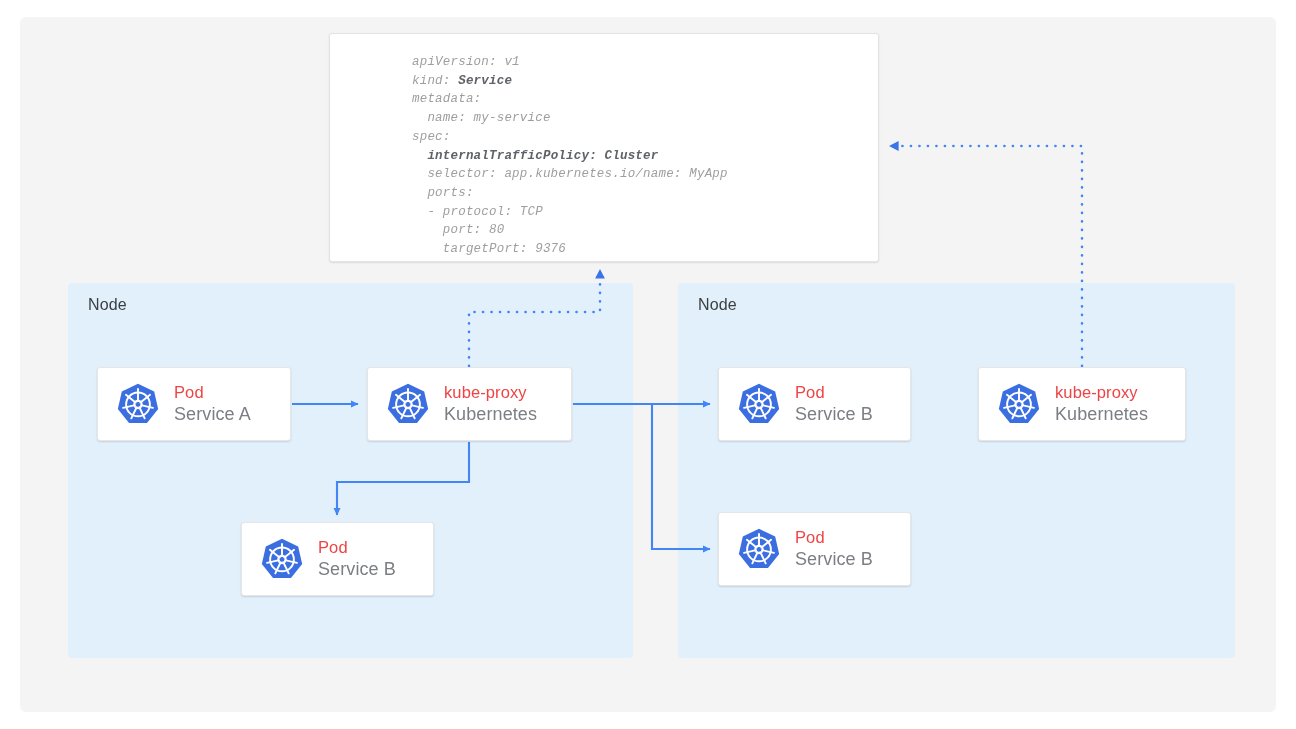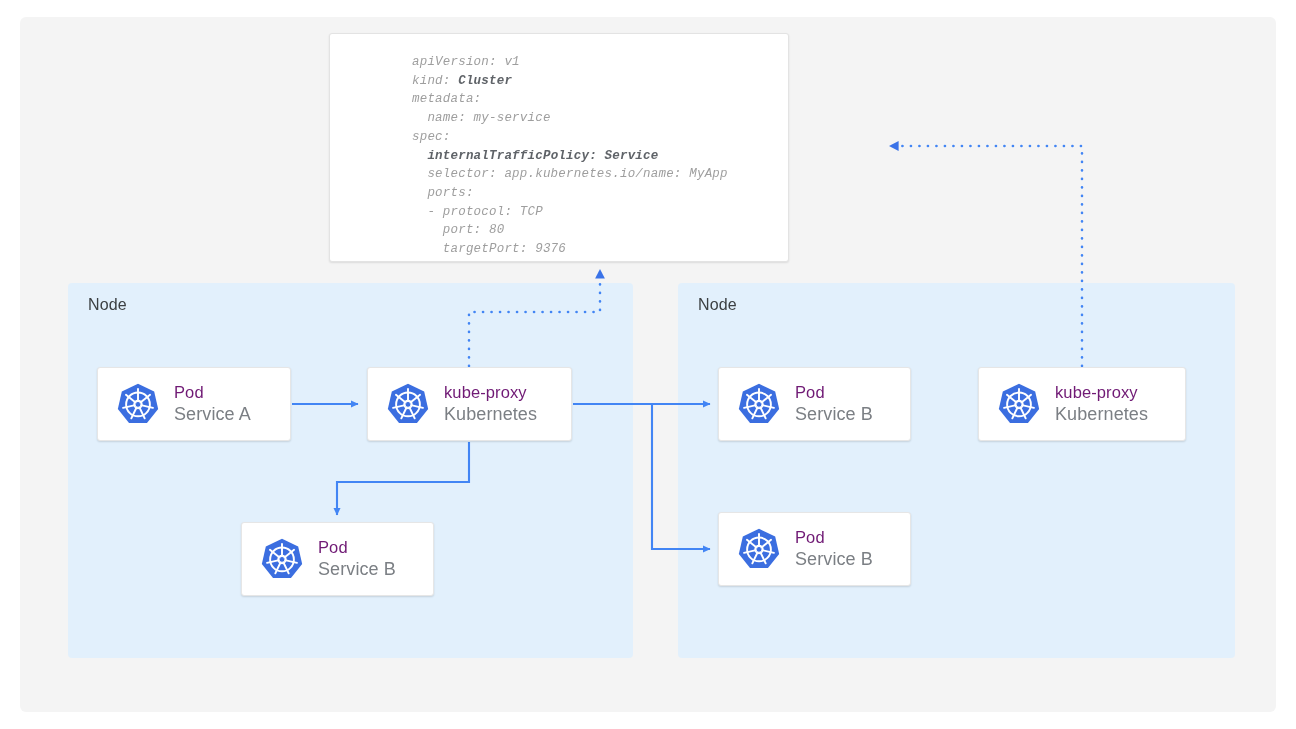--- a/index.html
+++ b/index.html
@@ -24,21 +24,21 @@
     width: 1256px;
     height: 695px;
     background: #f4f4f4;
     border-radius: 6px;
   }
   
   #yaml-card {
     position: absolute;
     left: 329px;
     top: 33px;
-    width: 460px;
+    width: 550px;
     height: 229px;
     background: #ffffff;
     border: 1px solid #e3e3e3;
     border-radius: 3px;
     box-shadow: 0 1px 2px rgba(0,0,0,0.10);
     box-sizing: border-box;
   }
   #yaml-code {
     position: absolute;
     left: 82px;
@@ -92,21 +92,21 @@
     height: 44px;
   }
   .box-text {
     display: flex;
     flex-direction: column;
     justify-content: center;
     line-height: 1.28;
   }
   .box-title {
     font-size: 16.5px;
-    color: #701a75;
+    color: #ef4444;
     letter-spacing: 0.1px;
   }
   .box-sub {
     font-size: 18px;
     color: #7b7f84;
     letter-spacing: 0.1px;
   }
   
   #box-pod-a       { left: 97px;  top: 367px; width: 194px; height: 74px; }
   #box-kube-proxy-l{ left: 367px; top: 367px; width: 205px; height: 74px; }
@@ -155,25 +155,25 @@
 
     <path d="M652,404 L652,549 L710,549" stroke="#4285f4" stroke-width="2.1" fill="none" marker-end="url(#ah)"></path>
 
     <path d="M469,366 L469,312 L600,312 L600,270" stroke="#4285f4" stroke-width="2.6" fill="none" stroke-linecap="round" stroke-dasharray="0.1 8.4" marker-end="url(#ahd)"></path>
 
     <path d="M1082,366 L1082,146 L890,146" stroke="#4285f4" stroke-width="2.6" fill="none" stroke-linecap="round" stroke-dasharray="0.1 8.4" marker-end="url(#ahd)"></path>
   </svg>
 
   <div id="yaml-card">
     <pre id="yaml-code">apiVersion: v1
-kind: <b>Cluster</b>
+kind: <b>Service</b>
 metadata:
   name: my-service
 spec:
-  <b>internalTrafficPolicy: Service</b>
+  <b>internalTrafficPolicy: Cluster</b>
   selector: app.kubernetes.io/name: MyApp
   ports:
   - protocol: TCP
     port: 80
     targetPort: 9376</pre>
   </div>
 
   <div class="box" id="box-pod-a">
     <span class="k8s-icon"><svg viewBox="0 0 100 100" width="100%" height="100%">
           <polygon points="50.00,4.00 86.75,21.70 95.82,61.46 70.39,93.35 29.61,93.35 4.18,61.46 13.25,21.70" fill="#3b6ee0"></polygon>

